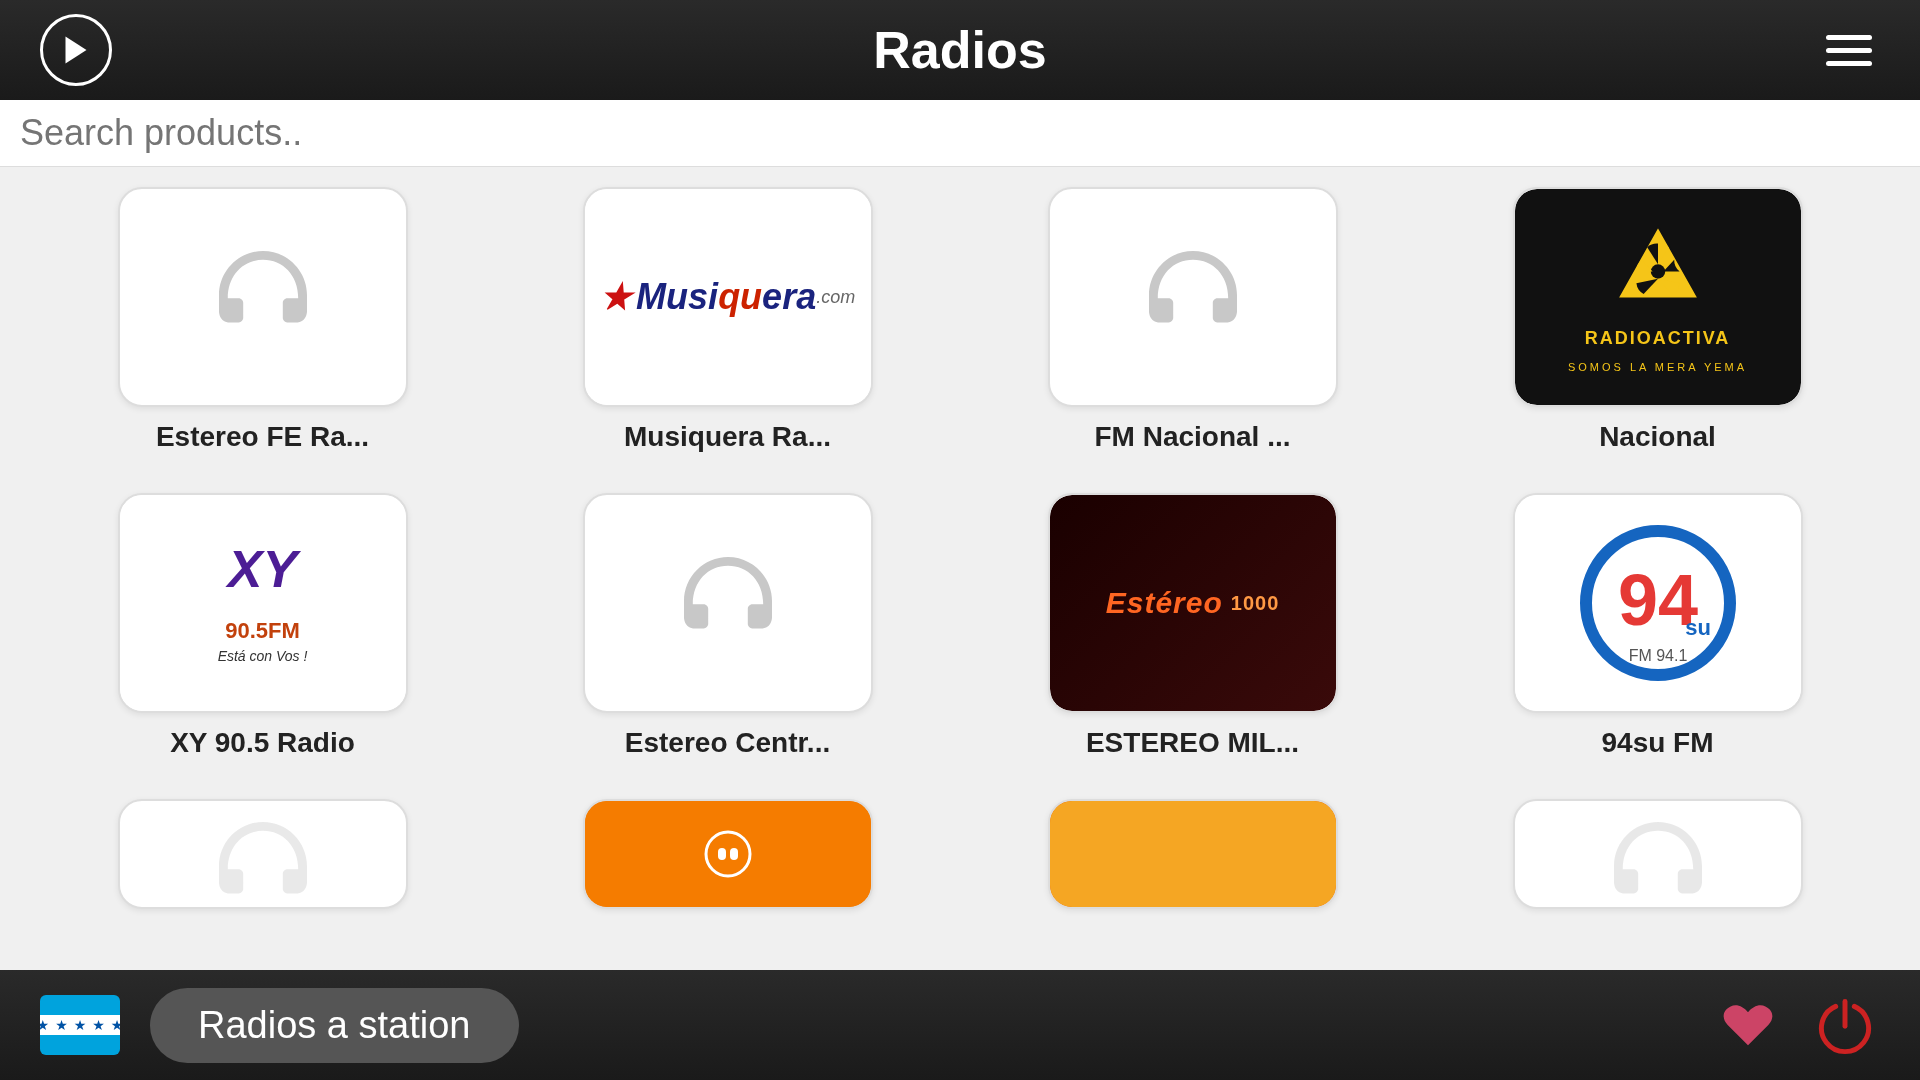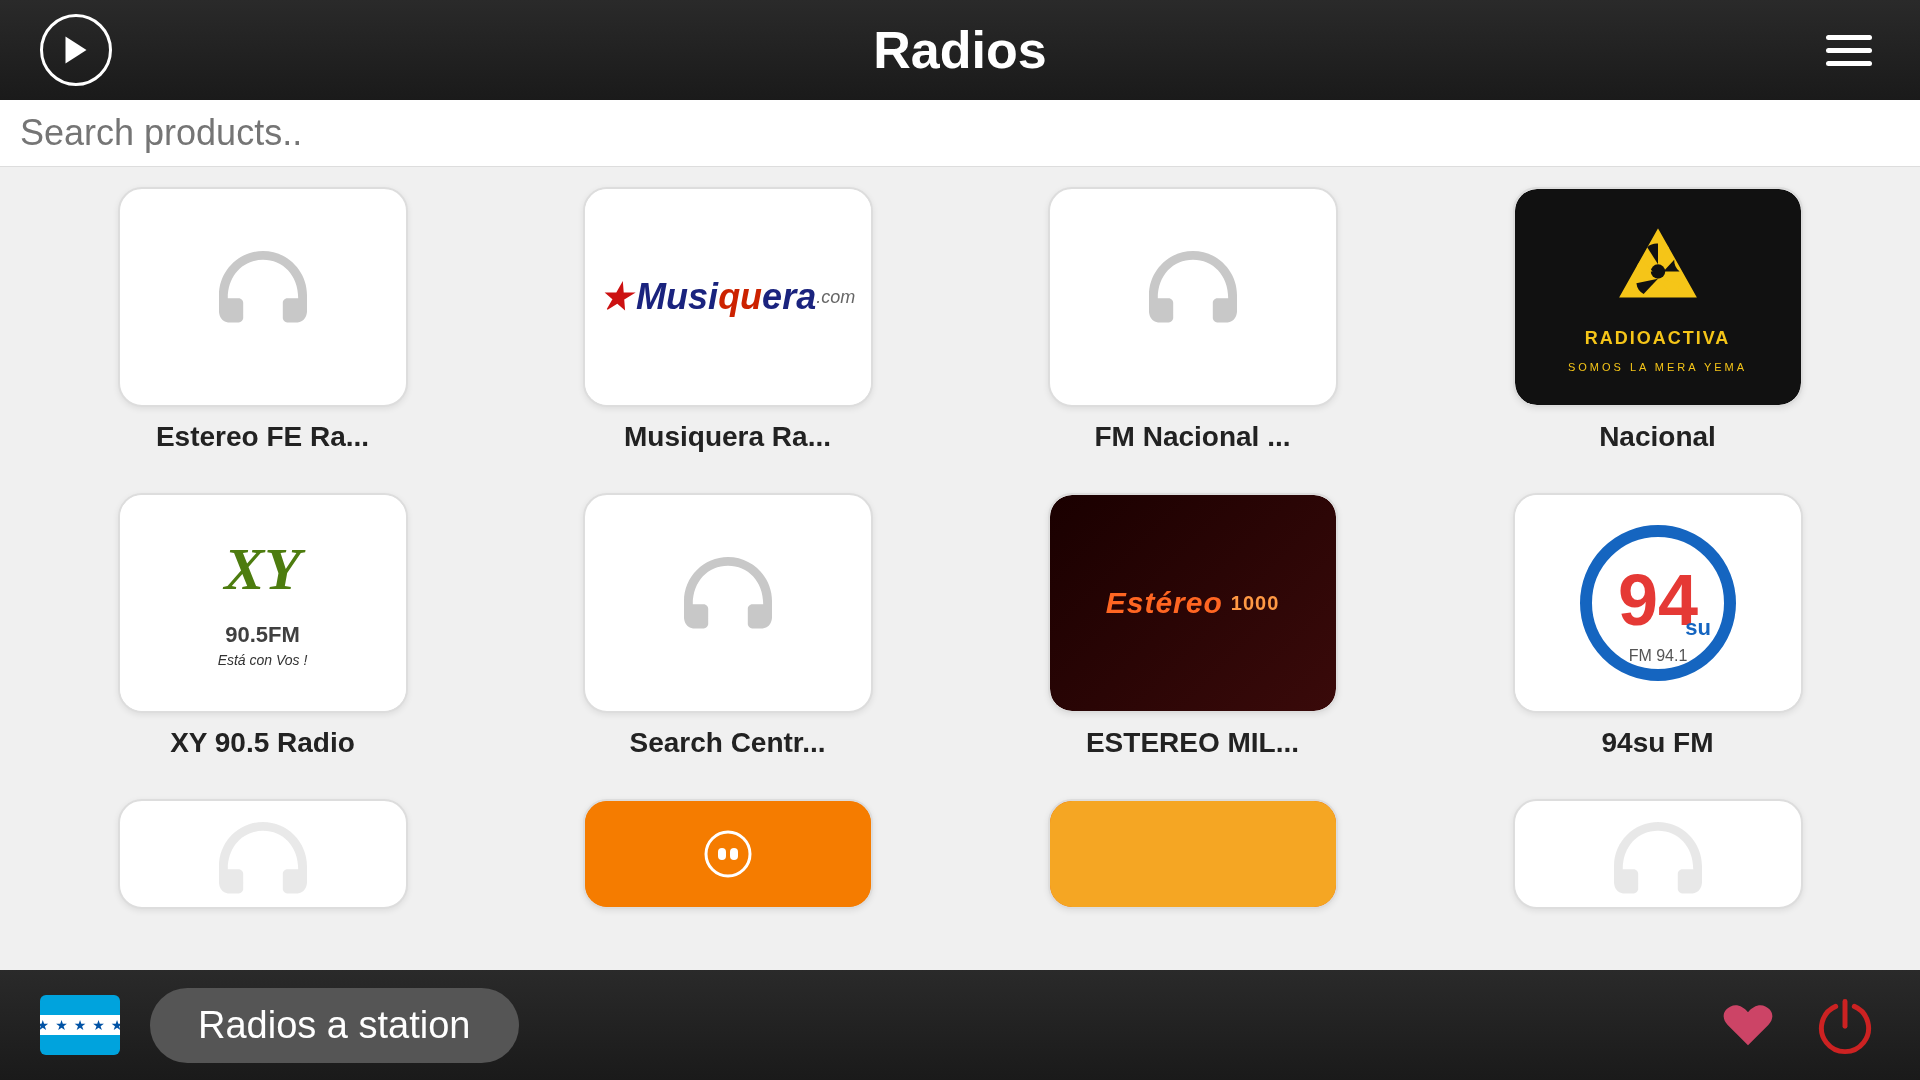--- a/index.html
+++ b/index.html
@@ -208,31 +208,30 @@
       height: 100%;
       background: #fff;
       border-radius: 22px;
       display: flex;
       flex-direction: column;
       align-items: center;
       justify-content: center;
       gap: 4px;
     }
     .xy-text {
-      font-size: 60px;
+      font-size: 52px;
       font-weight: 900;
-      color: #4d7c0f;
+      color: #4c1d95;
       font-style: italic;
       line-height: 1;
-      font-family: Liberation Serif, serif;
     }
     .xy-freq {
       font-size: 22px;
       font-weight: bold;
-      color: #404040;
+      color: #c2410c;
       margin-top: 19px;
     }
     .xy-slogan {
       font-size: 14px;
       color: #333;
       font-style: italic;
     }
 
     
     .estereo-mil-bg {
@@ -404,21 +403,21 @@
     </div>
 
     <div class="radio-card">
       <div class="card-image">
         <div class="headphone-icon">
           <svg viewBox="0 0 100 100" xmlns="http://www.w3.org/2000/svg">
             <path d="M50 10 C28 10 10 28 10 50 L10 65 C10 65 10 75 20 75 L28 75 C30 75 32 73 32 71 L32 57 C32 55 30 53 28 53 L18 53 C18 32 32 18 50 18 C68 18 82 32 82 53 L72 53 C70 53 68 55 68 57 L68 71 C68 73 70 75 72 75 L80 75 C90 75 90 65 90 65 L90 50 C90 28 72 10 50 10Z" fill="#c8c8c8"></path>
           </svg>
         </div>
       </div>
-      <div class="card-label">Search Centr...</div>
+      <div class="card-label">Estereo Centr...</div>
     </div>
 
     <div class="radio-card">
       <div class="card-image has-image">
         <div class="estereo-mil-bg" style="background:linear-gradient(135deg,#1a0000,#3a0a0a);">
           <span style="font-size:30px;color:#ff6622;font-weight:900;font-style:italic;">Estéreo</span>
           <span style="font-size:20px;color:#ff9944;margin-left:8px;">1000</span>
         </div>
       </div>
       <div class="card-label">ESTEREO MIL...</div>

